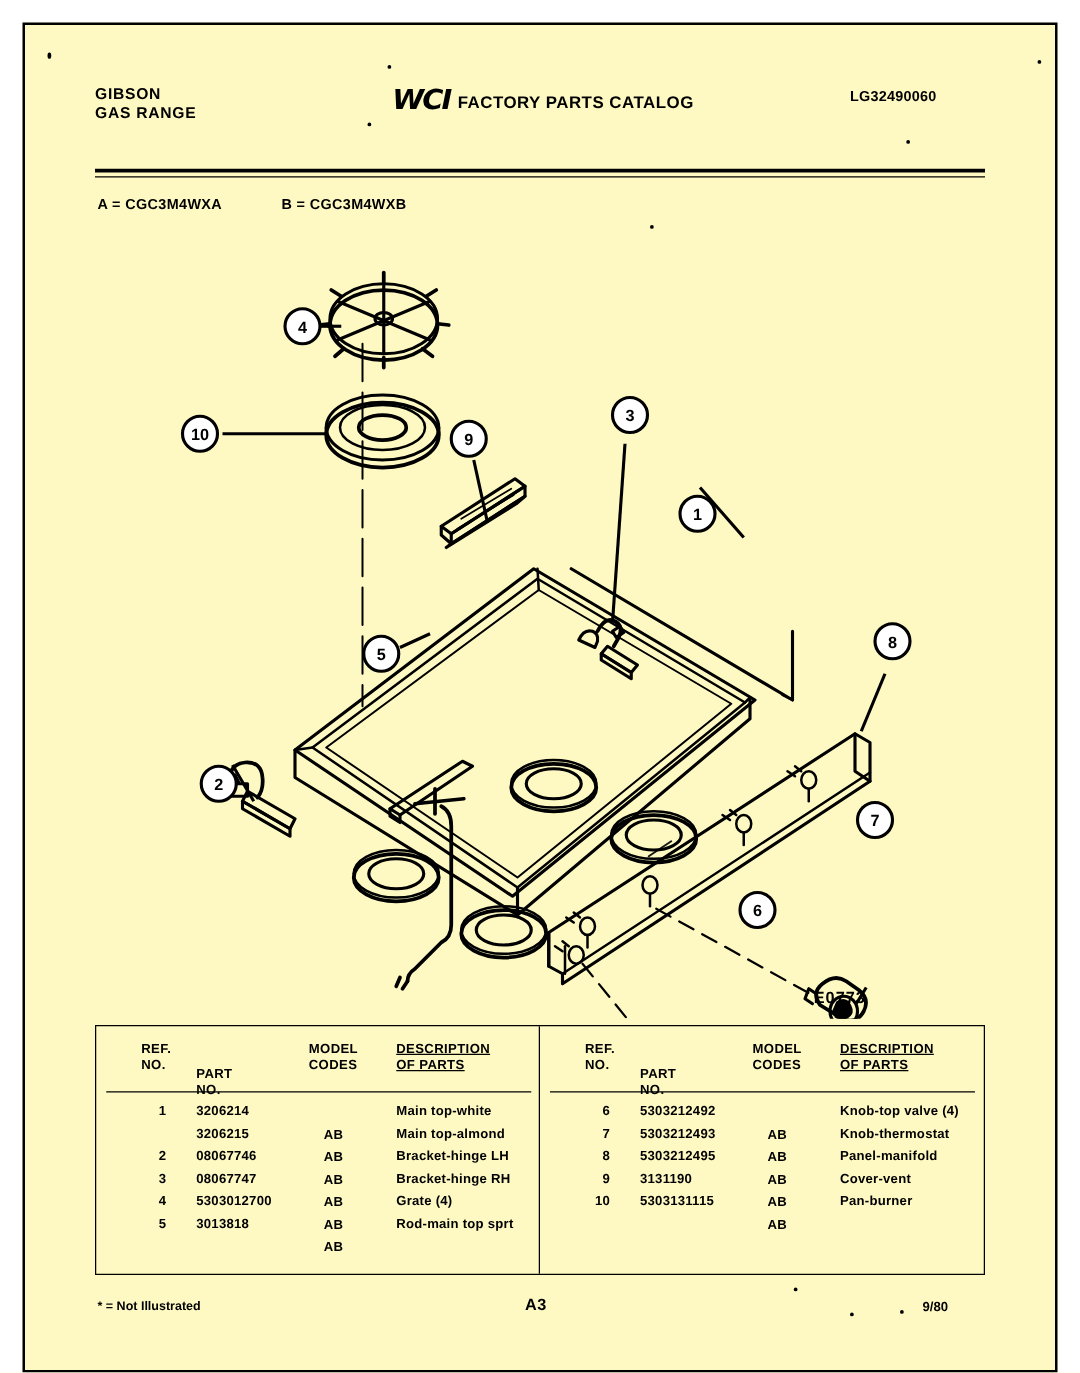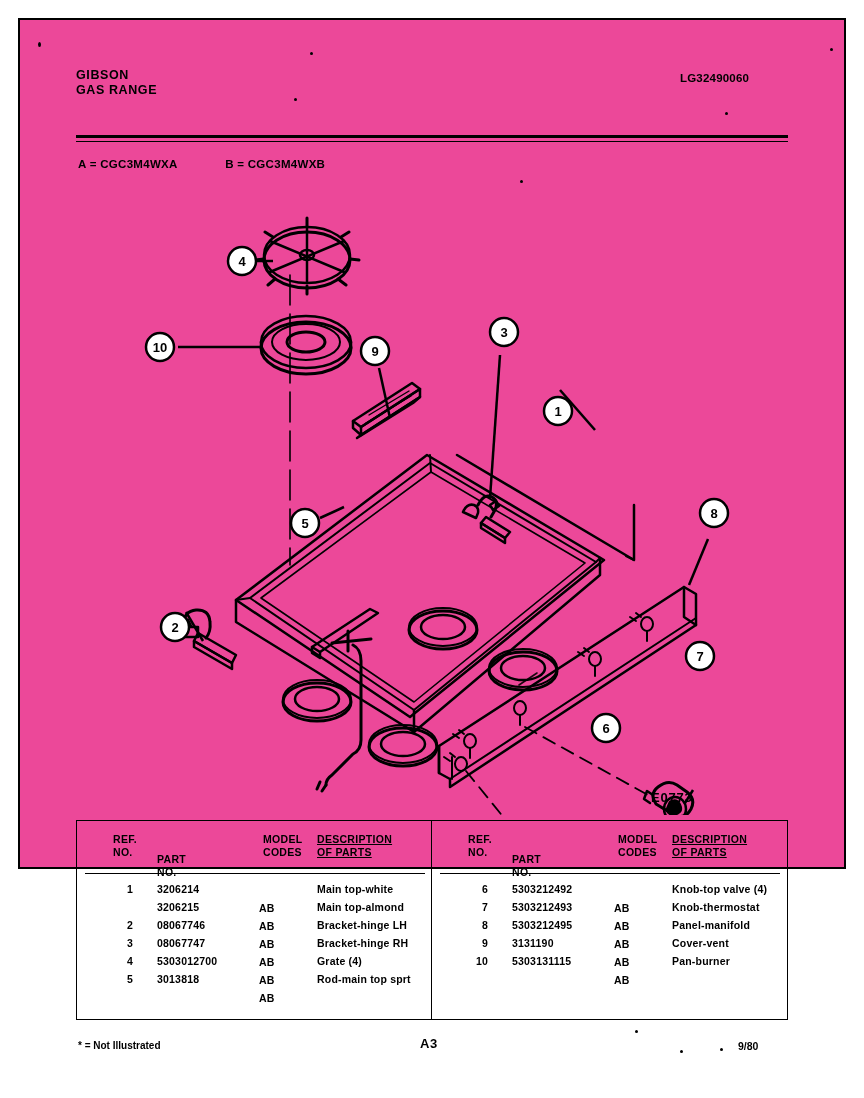--- a/index.html
+++ b/index.html
@@ -10,23 +10,23 @@
   body {
     width: 864px; height: 1098px;
     font-family: "Liberation Sans", sans-serif;
     color: #000;
     position: relative;
     overflow: hidden;
   }
   .page {
     position: absolute;
     left: 18px; top: 18px;
-    width: 828px; height: 851px;
+    width: 828px; height: 1080px;
     border: 2px solid #000;
-    background: #ec4899;
+    background: #fef9c3;
   }
   .inner {
     position: absolute;
     left: 0; top: 0; right: 0; bottom: 0;
   }
 
   
   .hdr-left {
     position: absolute;
     left: 56px; top: 48px;
@@ -126,21 +126,21 @@
   .tbl-head .h {
     position: absolute;
     font-size: 10.5px;
     font-weight: bold;
     letter-spacing: 0.3px;
     line-height: 13px;
     white-space: pre-line;
   }
   .h-ref  { left: 36px; }
   .h-part { left: 80px; margin-top: 20px; }
-  .h-mod  { left: 170px; margin-left: 16px; }
+  .h-mod  { left: 170px; }
   .h-desc { left: 240px; text-decoration: underline; }
 
   .tbl-rule {
     position: absolute;
     left: 8px; top: 52px;
     width: 340px;
     border-top: 1.5px solid #000;
   }
 
   .rows {
@@ -193,20 +193,24 @@
 <body>
 
 <div class="page">
   <div class="inner">
 
     <div class="hdr-left">
       <div>GIBSON</div>
       <div>GAS RANGE</div>
     </div>
 
+    <div class="hdr-center">
+      <span class="wci-logo">WCI</span>
+      <span class="hdr-catalog-title">FACTORY PARTS CATALOG</span>
+    </div>
 
     <div class="hdr-right">LG32490060</div>
 
     <div class="rule-top"></div>
 
     <div class="model-codes">
       <span class="mc a">A = CGC3M4WXA</span>
       <span class="mc b">B = CGC3M4WXB</span>
     </div>
 

